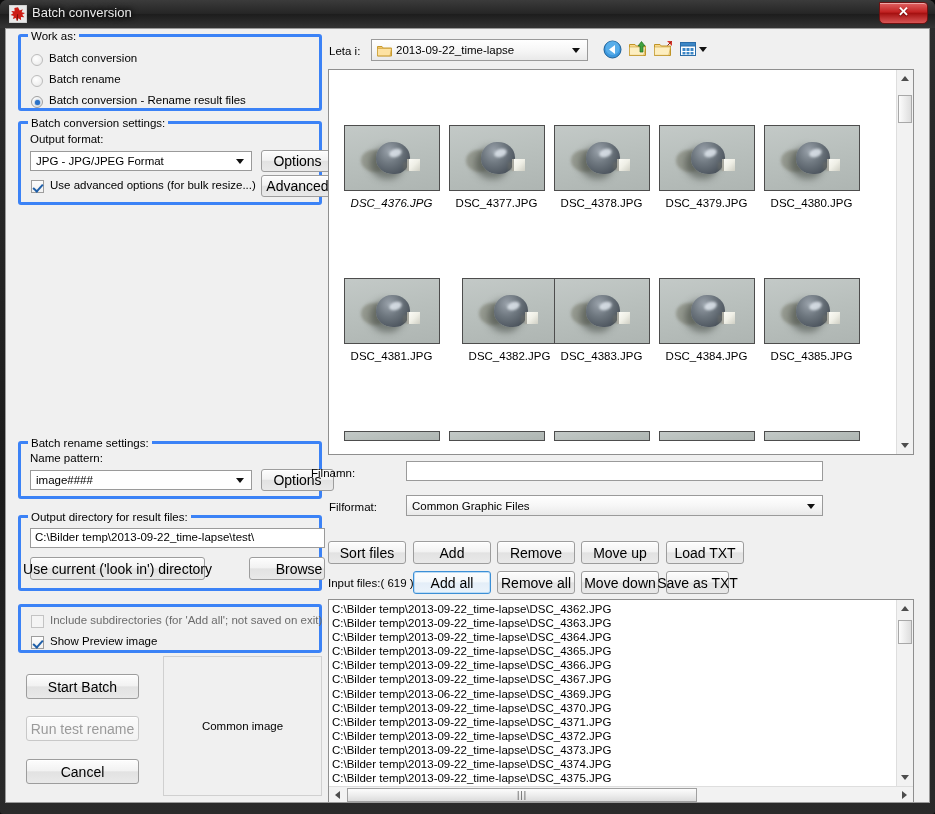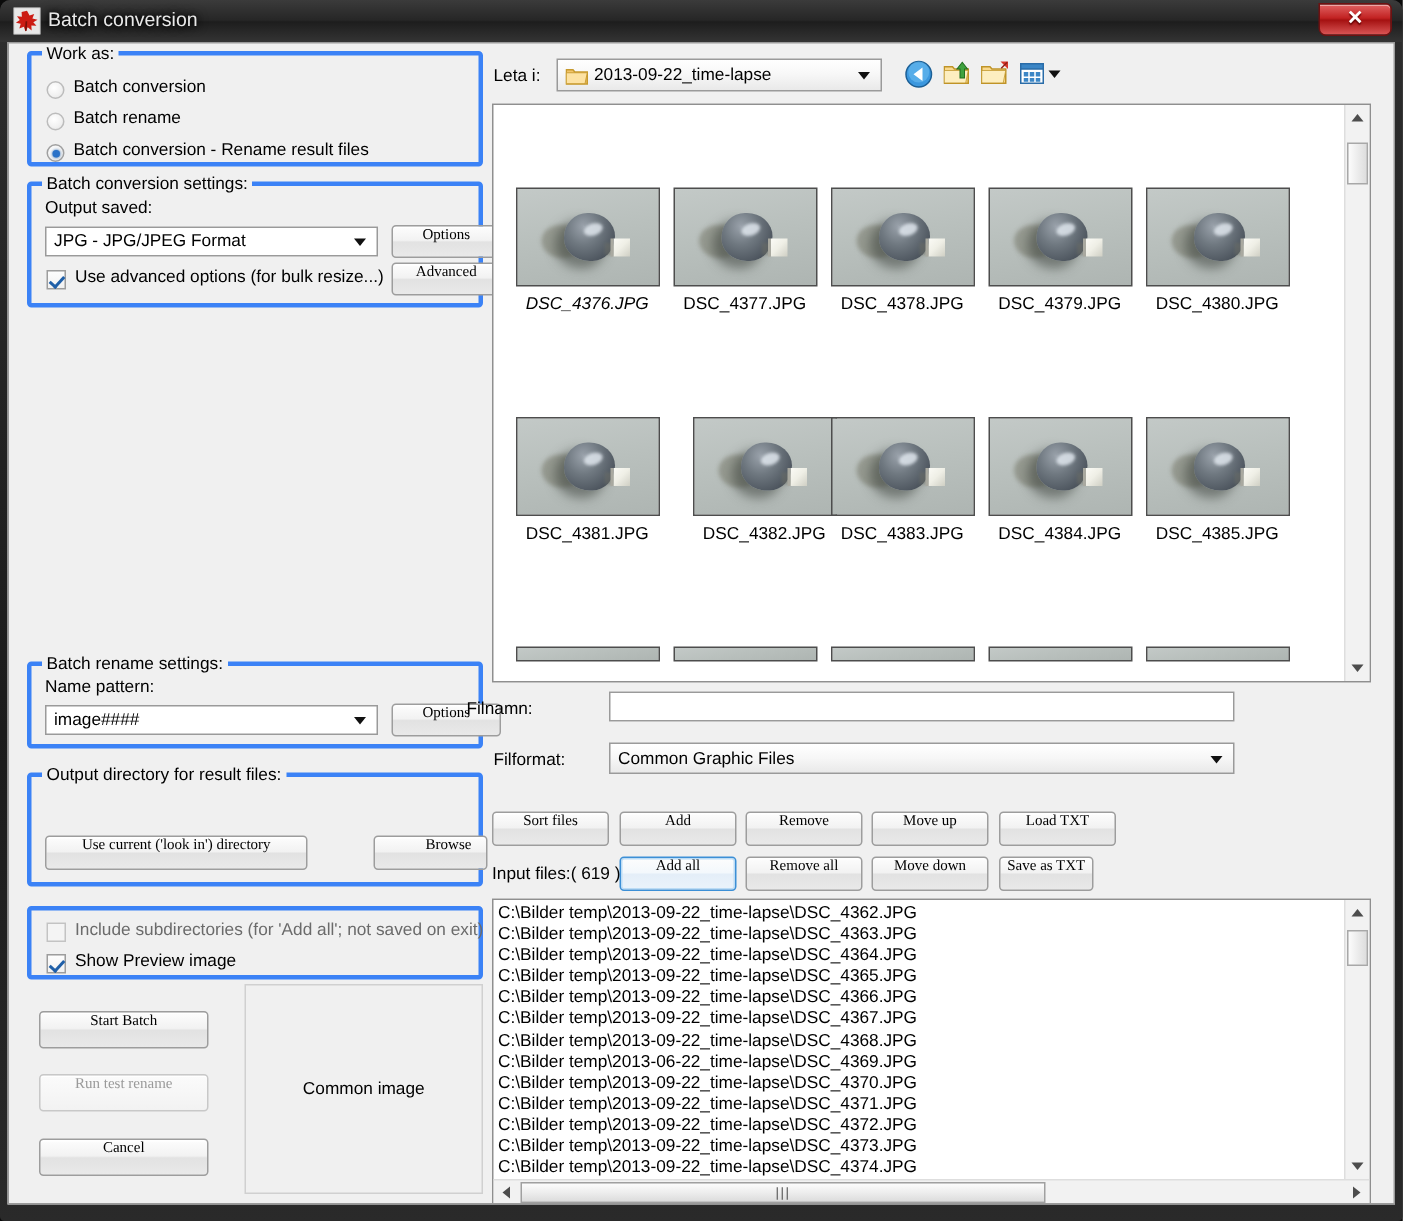--- a/index.html
+++ b/index.html
@@ -147,26 +147,25 @@
     border-top: 5px solid #111;
   }
 
   
   .btn {
     position: absolute;
     background: linear-gradient(180deg,#fdfdfd 0%, #f2f2f2 46%, #e2e2e2 52%, #e9e9e9 100%);
     border: 1px solid #9d9d9d;
     border-radius: 3px;
     box-sizing: border-box;
-    display: flex; justify-content: center;
-    font-size: 10px; color: #000;
+    display: flex; align-items: center; justify-content: center;
+    font-size: 14px; color: #000;
     cursor: pointer;
     white-space: nowrap;
     box-shadow: inset 0 1px 0 #fff;
-    font-family: Liberation Serif, serif;
   }
   .btn.dis { color: #9a9a9a; border-color: #c8c8c8;
              background: linear-gradient(180deg,#fbfbfb,#f2f2f2); cursor: default; }
   .btn.focus {
     border: 1px solid #3c8fd6;
     box-shadow: inset 0 0 0 1px #bcdcf5, inset 0 1px 0 #fff;
     background: linear-gradient(180deg,#fdfdfd 0%, #f3f8fc 46%, #e4eef8 52%, #eaf3fb 100%);
   }
 
   
@@ -354,21 +353,21 @@
       </div>
       <div class="radio on" style="left:10px; top:58px;">
         <span class="dot"></span>
         <span class="txt">Batch conversion - Rename result files</span>
       </div>
     </div>
 
     <div class="group" style="left:12px; top:92px; width:304px; height:84px;">
       <span class="legend">Batch conversion settings:</span>
 
-      <span class="lbl" style="left:9px; top:9px;">Output saved:</span>
+      <span class="lbl" style="left:9px; top:9px;">Output format:</span>
 
       <div class="combo" style="left:9px; top:27px; width:222px; height:20px;">
         <span>JPG - JPG/JPEG Format</span>
         <span class="arrow"></span>
       </div>
 
       <div class="btn" style="left:240px; top:26px; width:73px; height:22px;">
         <span>Options</span>
       </div>
 
@@ -393,20 +392,23 @@
       </div>
 
       <div class="btn" style="left:240px; top:25px; width:73px; height:22px;">
         <span>Options</span>
       </div>
     </div>
 
     <div class="group" style="left:12px; top:486px; width:304px; height:76px;">
       <span class="legend">Output directory for result files:</span>
 
+      <div class="field" style="left:9px; top:10px; width:295px; height:20px;">
+        <span>C:\Bilder temp\2013-09-22_time-lapse\test\</span>
+      </div>
 
       <div class="btn" style="left:9px; top:39px; width:175px; height:23px;">
         <span>Use current ('look in') directory</span>
       </div>
       <div class="btn" style="left:228px; top:39px; width:76px; height:23px;padding-left:24px;">
         <span>Browse</span>
       </div>
     </div>
 
     <div class="group" style="left:12px; top:575px; width:304px; height:49px;">
@@ -658,21 +660,20 @@
     <span class="lbl" style="left:322px; top:548px;">Input files:( 619 )</span>
 
     <div id="filelist" style="left:322px; top:570px; width:586px; height:205px;">
       <div class="rows" id="filerows">
           <div class="row">C:\Bilder temp\2013-09-22_time-lapse\DSC_4362.JPG</div>
           <div class="row">C:\Bilder temp\2013-09-22_time-lapse\DSC_4363.JPG</div>
           <div class="row">C:\Bilder temp\2013-09-22_time-lapse\DSC_4364.JPG</div>
           <div class="row">C:\Bilder temp\2013-09-22_time-lapse\DSC_4365.JPG</div>
           <div class="row">C:\Bilder temp\2013-09-22_time-lapse\DSC_4366.JPG</div>
           <div class="row">C:\Bilder temp\2013-09-22_time-lapse\DSC_4367.JPG</div>
-          <div class="row">C:\Bilder temp\2013-09-22_time-lapse\DSC_4368.JPG</div>
           <div class="row">C:\Bilder temp\2013-06-22_time-lapse\DSC_4369.JPG</div>
           <div class="row">C:\Bilder temp\2013-09-22_time-lapse\DSC_4370.JPG</div>
           <div class="row">C:\Bilder temp\2013-09-22_time-lapse\DSC_4371.JPG</div>
           <div class="row">C:\Bilder temp\2013-09-22_time-lapse\DSC_4372.JPG</div>
           <div class="row">C:\Bilder temp\2013-09-22_time-lapse\DSC_4373.JPG</div>
           <div class="row">C:\Bilder temp\2013-09-22_time-lapse\DSC_4374.JPG</div>
           <div class="row">C:\Bilder temp\2013-09-22_time-lapse\DSC_4375.JPG</div>
           <div class="row">C:\Bilder temp\2013-09-22_time-lapse\DSC_4376.JPG</div>
         </div>
 

